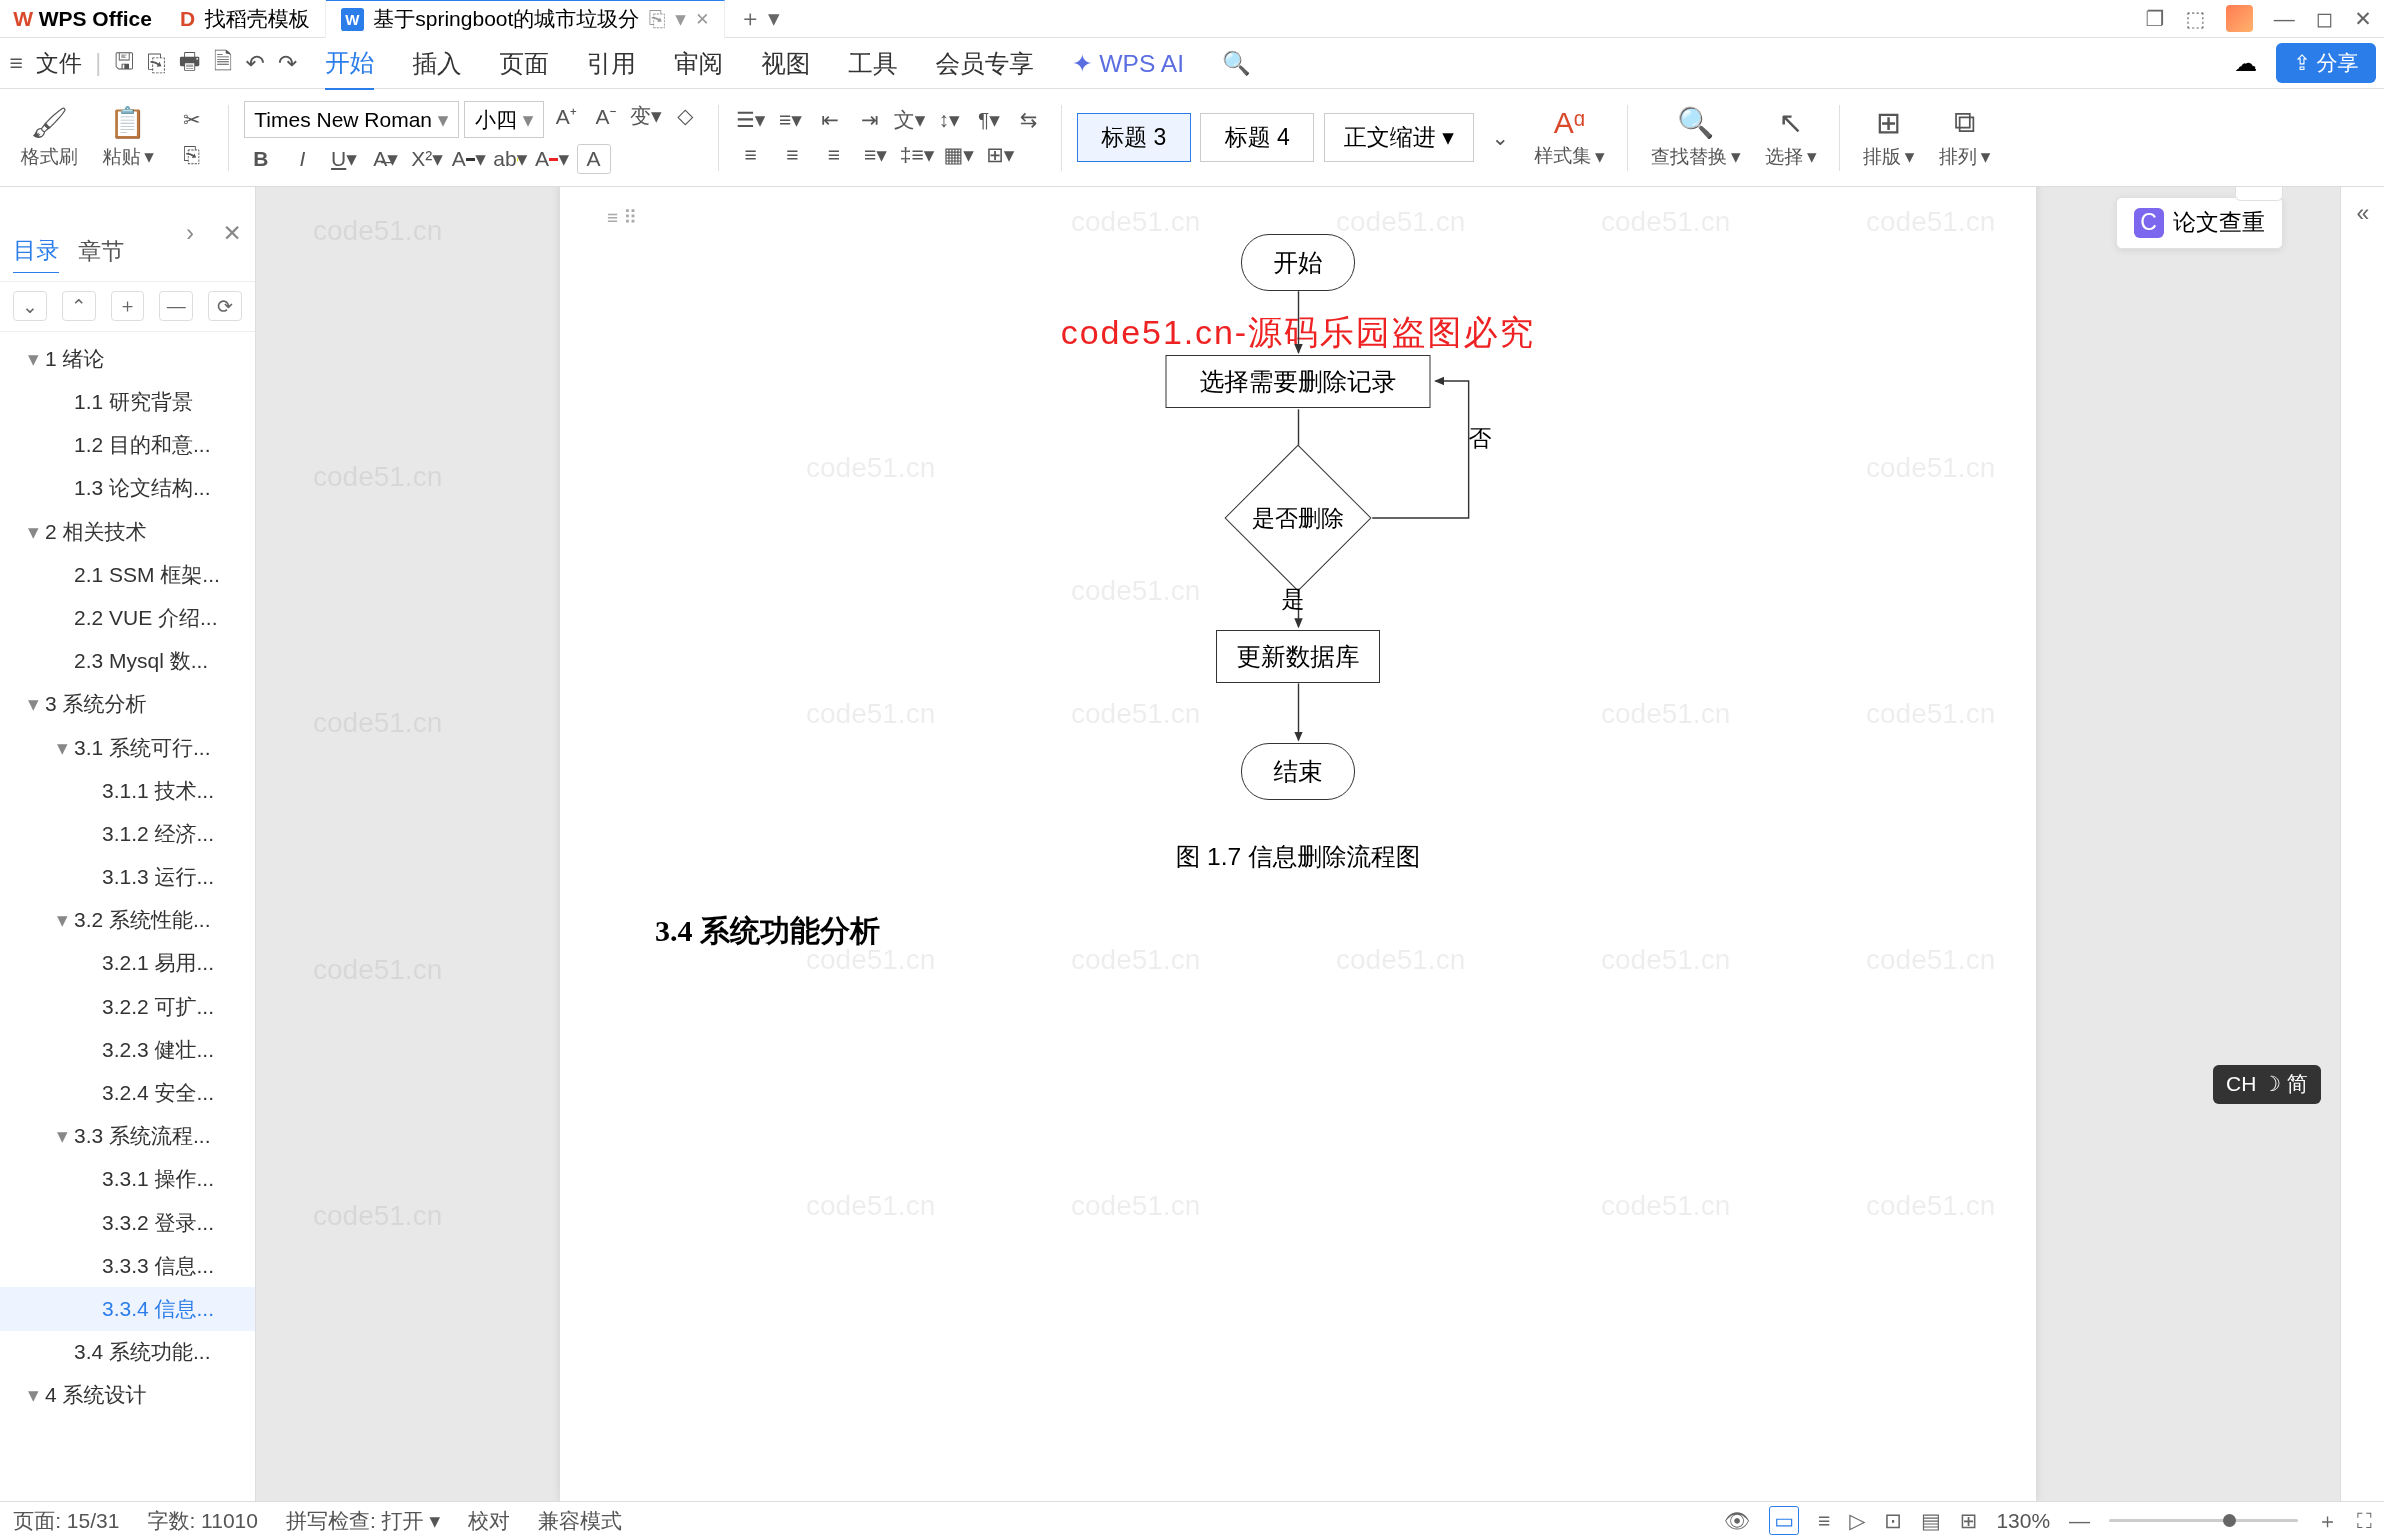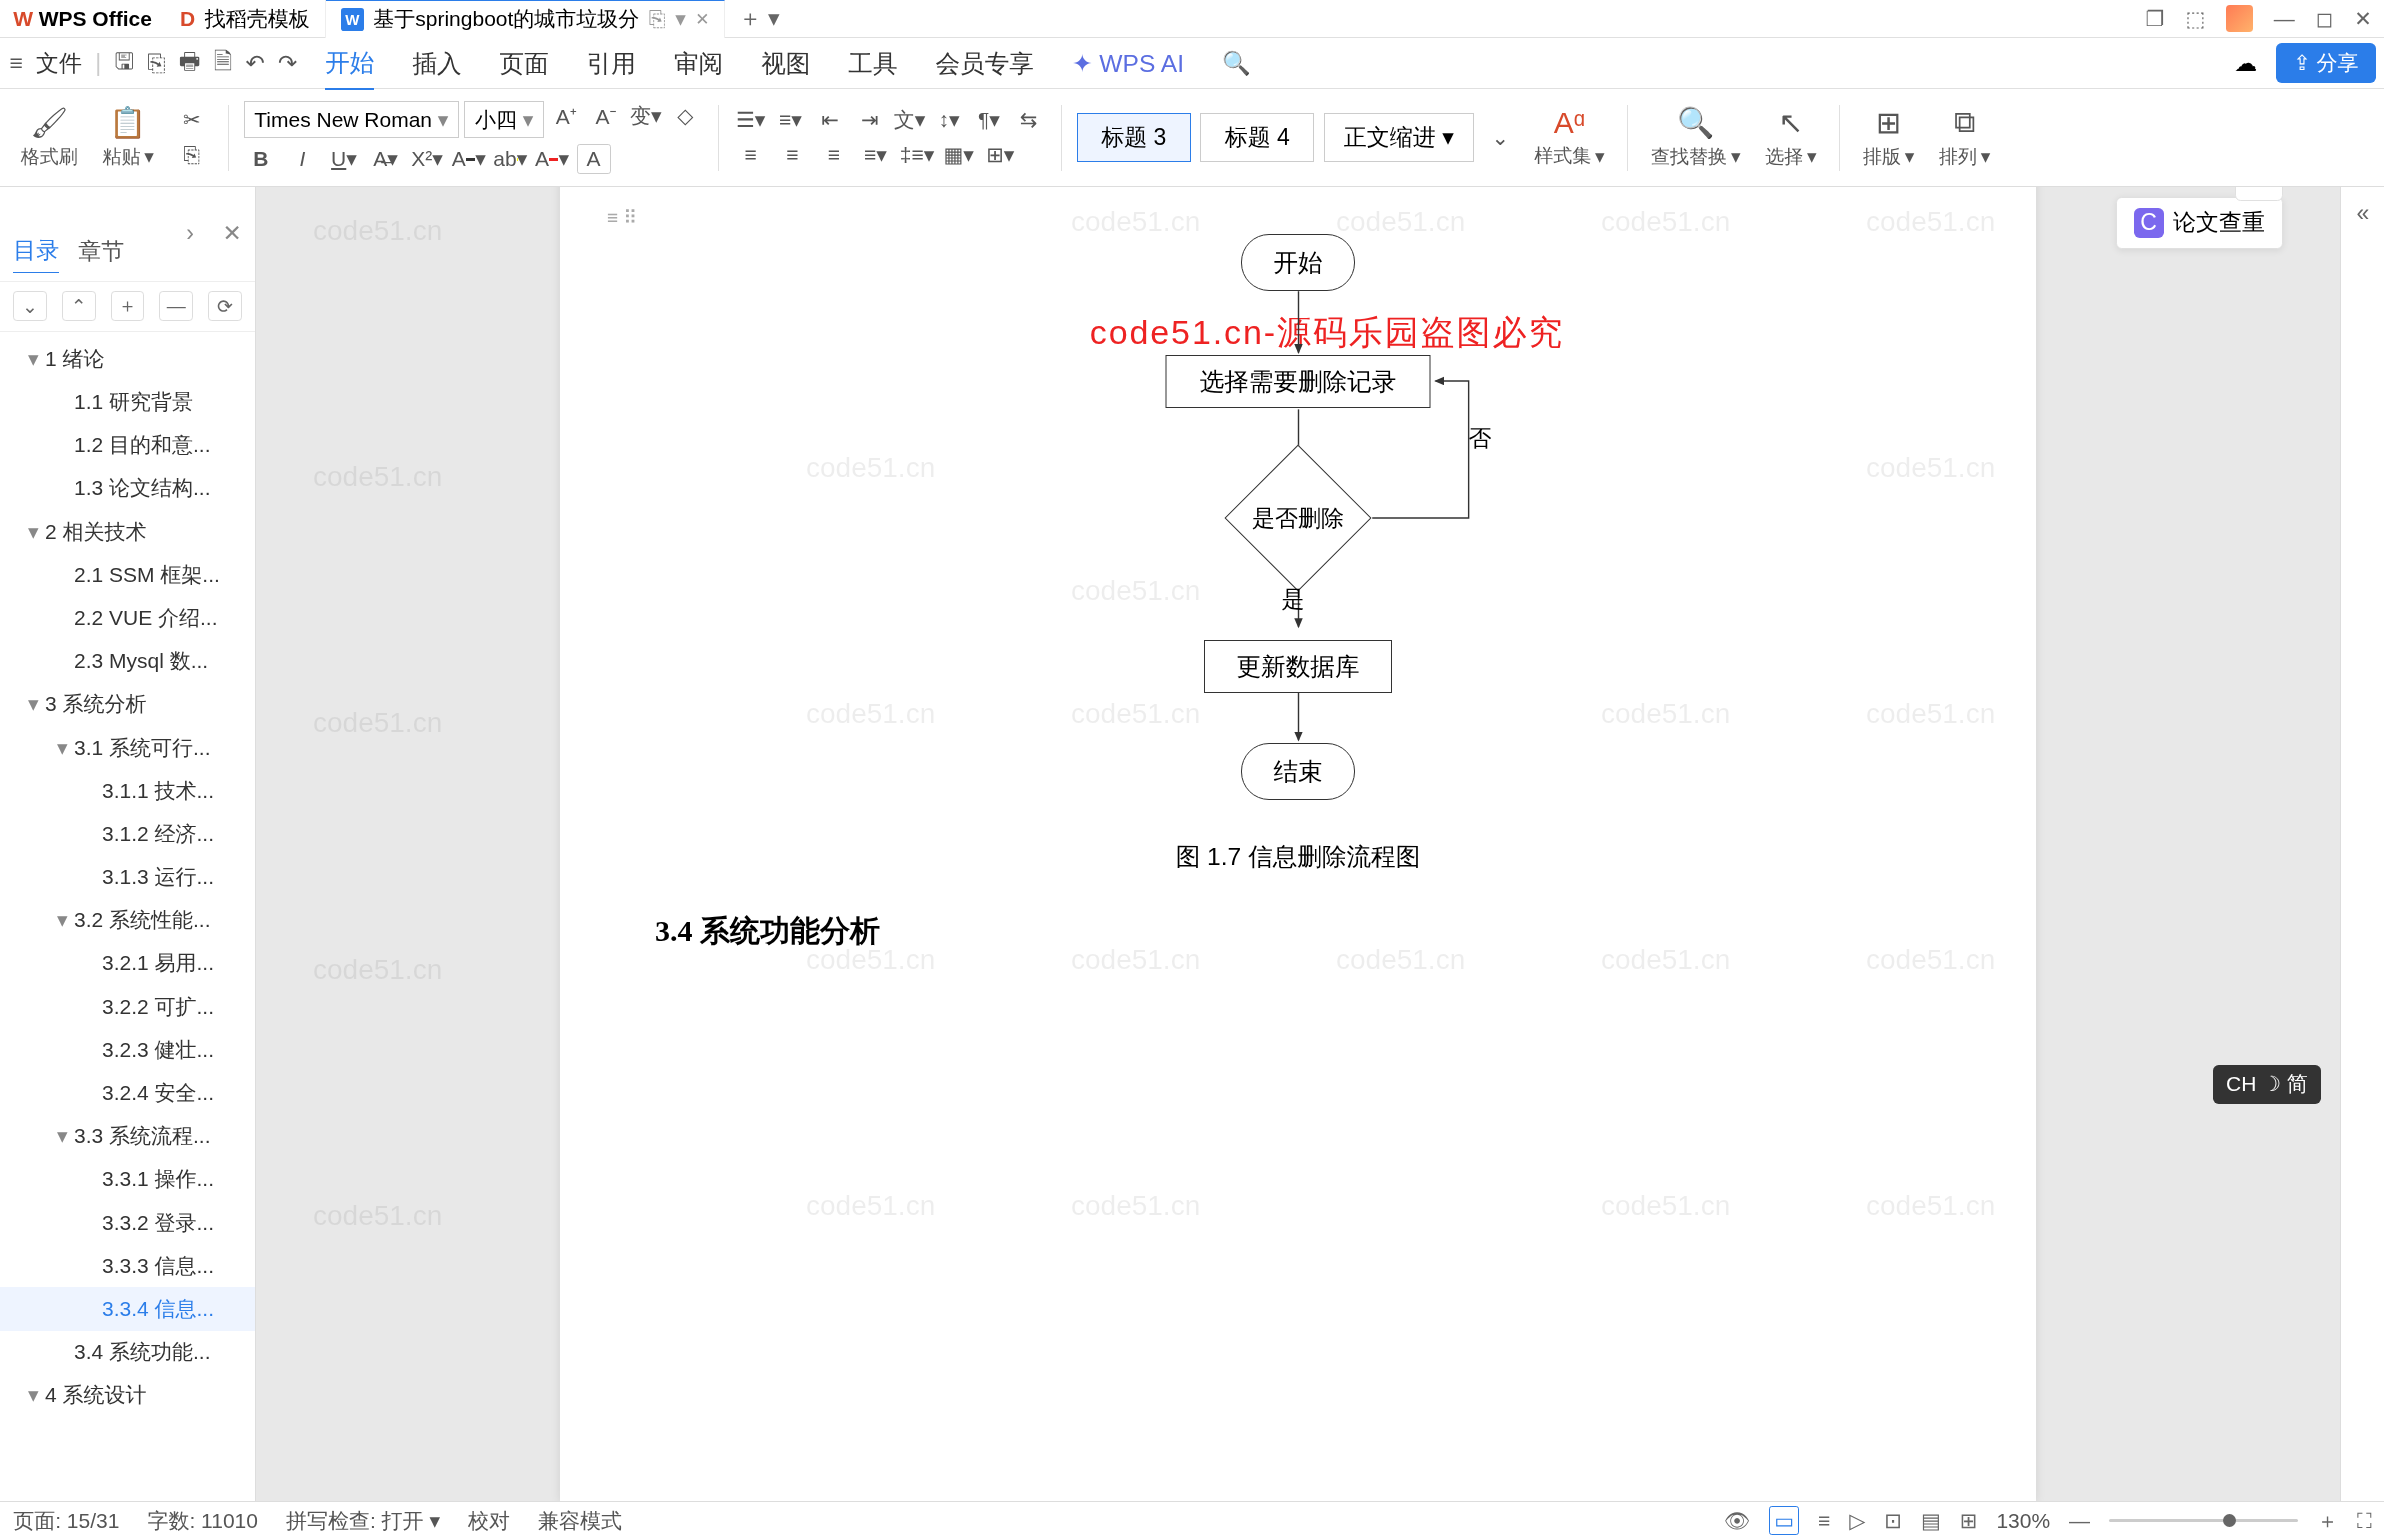--- a/index.html
+++ b/index.html
@@ -70,21 +70,21 @@
 .page p.body { font-size: 26.5px; line-height: 2.4; text-indent: 2em; text-align: justify; }
 .page .caption { text-align: center; font-size: 24.6px; margin-top: 19px; }
 
 
 .flowchart { position: relative; margin: 28px auto 9.5px; width: 397px; height: 587px; }
 .fc-term { position: absolute; left: 50%; transform: translateX(-50%); width: 114px; height: 57px; border: 1.4px solid #333; border-radius: 28px; display: flex; align-items: center; justify-content: center; font-size: 24.6px; background: #fff; }
 .fc-box { position: absolute; left: 50%; transform: translateX(-50%); width: 265px; height: 53px; border: 1.4px solid #333; display: flex; align-items: center; justify-content: center; font-size: 24.6px; background: #fff; }
 .fc-diamond { position: absolute; left: 50%; transform: translateX(-50%) rotate(45deg); width: 104px; height: 104px; border: 1.4px solid #333; background: #fff; }
 .fc-diamond span { position: absolute; top: 50%; left: 50%; transform: translate(-50%,-50%) rotate(-45deg); font-size: 23px; white-space: nowrap; }
 .fc-label { position: absolute; font-size: 23px; }
-.watermark-red { position: absolute; color: #e22; font-size: 34px; font-weight: 500; left: 50%; transform: translateX(-50%); white-space: nowrap; font-family: sans-serif; letter-spacing: 1.9px; margin-left: 29px; }
+.watermark-red { position: absolute; color: #e22; font-size: 34px; font-weight: 500; left: 50%; transform: translateX(-50%); white-space: nowrap; font-family: sans-serif; letter-spacing: 1.9px; }
 
 
 .wm { position: absolute; color: rgba(0,0,0,0.07); font-size: 28px; pointer-events: none; font-family: sans-serif; }
 
 
 .right-panel { width: 45px; background: #fff; border-left: 0.9px solid #ddd; display: flex; flex-direction: column; align-items: center; padding-top: 9.5px; gap: 13.2px; }
 .rp-btn { width: 34px; height: 34px; display: flex; align-items: center; justify-content: center; color: #666; cursor: pointer; border-radius: 3.8px; }
 .paper-check { position: absolute; right: 57px; top: 9.5px; background: #fff; border: 0.9px solid #e0e0e0; border-radius: 5.7px; padding: 9.5px 17px; display: flex; align-items: center; gap: 9.5px; box-shadow: 0 1.9px 7.6px rgba(0,0,0,0.08); cursor: pointer; }
 .paper-check .pc-icon { width: 30px; height: 30px; background: #7b68ee; border-radius: 5.7px; display: flex; align-items: center; justify-content: center; color: #fff; }
 
@@ -360,21 +360,21 @@
             <span>开始</span>
           </div>
         <div class="fc-box" style="top:121px">
             <span>选择需要删除记录</span>
           </div>
         <div class="fc-diamond" style="top:232px">
             <span>是否删除</span>
           </div>
         <div class="fc-label" style="top:350px;left:182px">是</div>
         <div class="fc-label" style="top:189px;left:369px">否</div>
-        <div class="fc-box" style="top:406px;width:188px">
+        <div class="fc-box" style="top:396px;width:164px">
             <span>更新数据库</span>
           </div>
         <div class="fc-term" style="top:509px">
             <span>结束</span>
           </div>
       </div>
 
       <div class="caption">图 1.7  信息删除流程图</div>
       <h3b>3.4  系统功能分析</h3b>
     </div>

